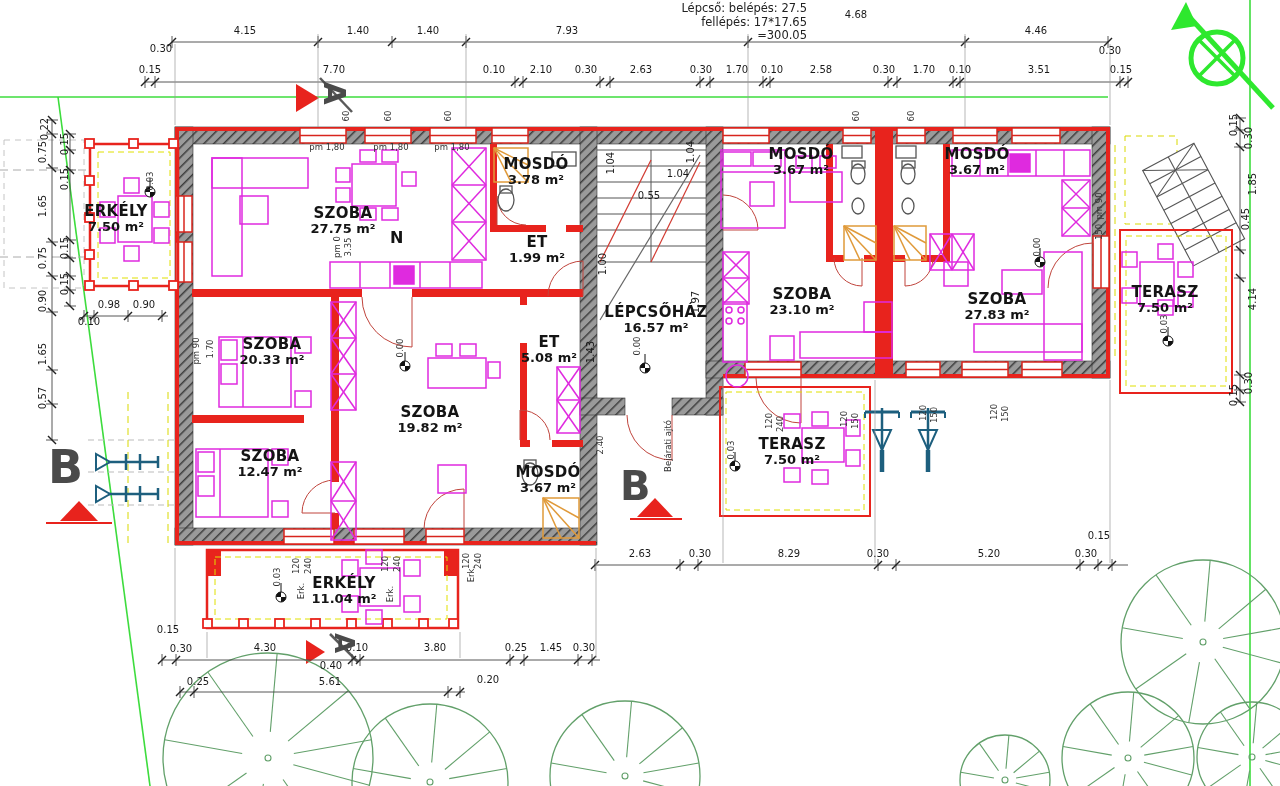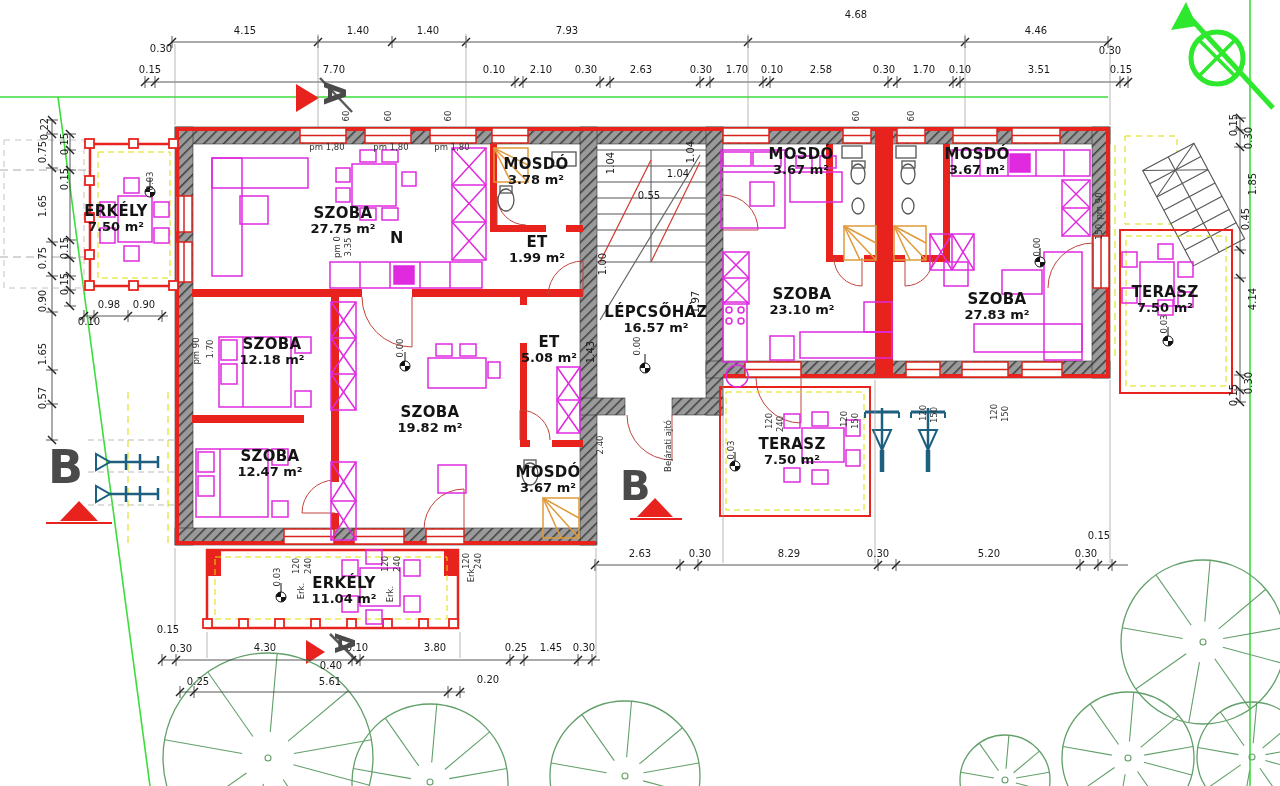--- a/index.html
+++ b/index.html
@@ -709,41 +709,46 @@
         <path d="M1040,262 L1035,262 A5,5 0 0 1 1040,257 Z" fill="#111"></path>
         <line x1="1040" y1="248" x2="1040" y2="257" stroke="#111" stroke-width="1"></line>
         <circle cx="1168" cy="341" r="5" fill="#fff" stroke="#111" stroke-width="1"></circle>
         <path d="M1168,341 L1173,341 A5,5 0 0 1 1168,346 Z" fill="#111"></path>
         <path d="M1168,341 L1163,341 A5,5 0 0 1 1168,336 Z" fill="#111"></path>
         <line x1="1168" y1="327" x2="1168" y2="336" stroke="#111" stroke-width="1"></line>
       </g>
 </svg>
 
 <div class="labels">
+  <div class="stair-note">
+    <div>Lépcső: belépés: 27.5</div>
+    <div>fellépés: 17*17.65</div>
+    <div>=300.05</div>
+  </div>
   <div class="north" style="left:390px;top:228px;position:absolute">N</div>
   <div id="rooms-host">
         <div class="room-label" style="left: 116px; top: 203px;">
           <div class="room-name">ERKÉLY</div>
           <div class="room-area">7.50 m²</div>
         </div>
         <div class="room-label" style="left: 343px; top: 205px;">
           <div class="room-name">SZOBA</div>
           <div class="room-area">27.75 m²</div>
         </div>
         <div class="room-label" style="left: 536px; top: 156px;">
           <div class="room-name">MOSDÓ</div>
           <div class="room-area">3.78 m²</div>
         </div>
         <div class="room-label" style="left: 537px; top: 234px;">
           <div class="room-name">ET</div>
           <div class="room-area">1.99 m²</div>
         </div>
         <div class="room-label" style="left: 272px; top: 336px;">
           <div class="room-name">SZOBA</div>
-          <div class="room-area">12.18 m²</div>
+          <div class="room-area">20.33 m²</div>
         </div>
         <div class="room-label" style="left: 430px; top: 404px;">
           <div class="room-name">SZOBA</div>
           <div class="room-area">19.82 m²</div>
         </div>
         <div class="room-label" style="left: 270px; top: 448px;">
           <div class="room-name">SZOBA</div>
           <div class="room-area">12.47 m²</div>
         </div>
         <div class="room-label" style="left: 549px; top: 334px;">

